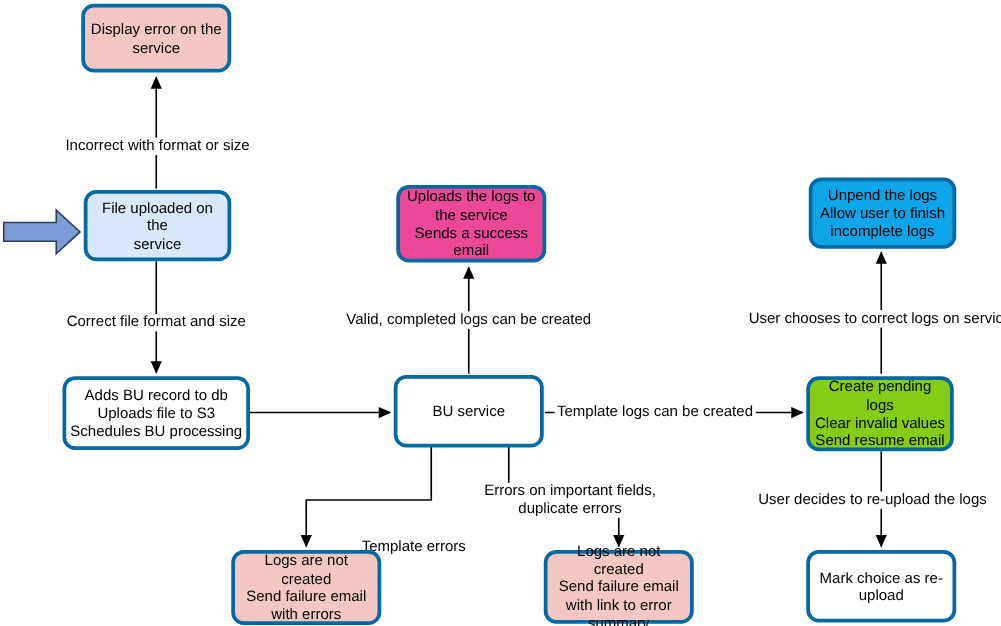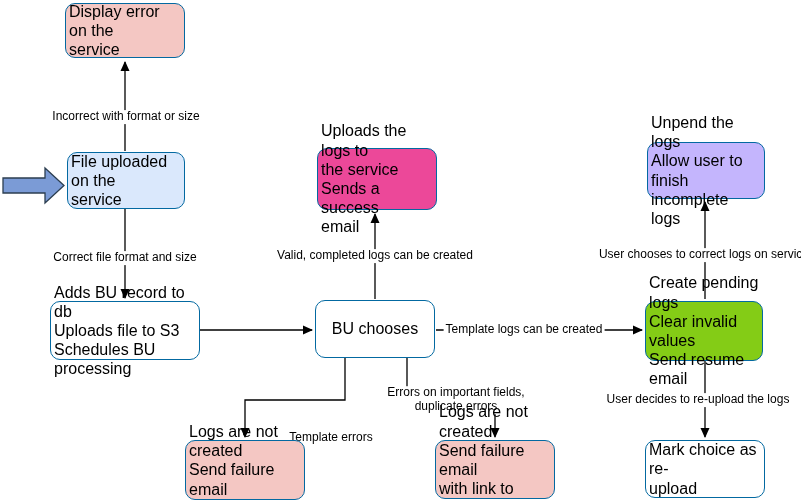--- a/index.html
+++ b/index.html
@@ -9,27 +9,28 @@
     height: 501px;
     background: #ffffff;
     font-family: "Liberation Sans", sans-serif;
     color: #000;
     overflow: hidden;
   }
   .edges-svg { position: absolute; left: 0; top: 0; }
   .node {
     position: absolute;
     box-sizing: border-box;
-    border: 1px solid #0369a1;
+    border: 3px solid #0369a1;
     border-radius: 10px;
     display: flex;
     align-items: center;
     justify-content: center;
+    text-align: center;
     white-space: pre-line;
-    font-size: 16px;
+    font-size: 12px;
     line-height: 1.2;
     padding: 2px 3px;
     background: #fff;
   }
   .edge-label {
     position: absolute;
     transform: translate(-50%, -50%);
     background: #ffffff;
     font-size: 12px;
     line-height: 1.15;
@@ -96,26 +97,26 @@
   <div class="edge-label nowrap" id="l-user-corrects">User chooses to correct logs on service</div>
   <div class="edge-label nowrap" id="l-user-reuploads">User decides to re-upload the logs</div>
 
   <div class="node" id="n-display-error" style="background-color: rgb(244, 199, 195);">Display error on the
 service</div>
   <div class="node" id="n-file-uploaded" style="background-color: rgb(218, 232, 252);">File uploaded on the
 service</div>
   <div class="node" id="n-adds-bu" style="background-color: rgb(255, 255, 255);">Adds BU record to db
 Uploads file to S3
 Schedules BU processing</div>
-  <div class="node" id="n-bu-service" style="background-color: rgb(255, 255, 255);">BU chooses</div>
+  <div class="node" id="n-bu-service" style="background-color: rgb(255, 255, 255);">BU service</div>
   <div class="node" id="n-uploads-logs" style="background-color: #ec4899;">Uploads the logs to
 the service
 Sends a success
 email</div>
-  <div class="node" id="n-unpend" style="background-color: #c4b5fd;">Unpend the logs
+  <div class="node" id="n-unpend" style="background-color: #0ea5e9;">Unpend the logs
 Allow user to finish
 incomplete logs</div>
   <div class="node" id="n-create-pending" style="background-color: #84cc16;">Create pending logs
 Clear invalid values
 Send resume email</div>
   <div class="node" id="n-mark-reupload" style="background-color: rgb(255, 255, 255);">Mark choice as re-
 upload</div>
   <div class="node" id="n-logs-nc-1" style="background-color: rgb(244, 199, 195);">Logs are not created
 Send failure email
 with errors</div>

